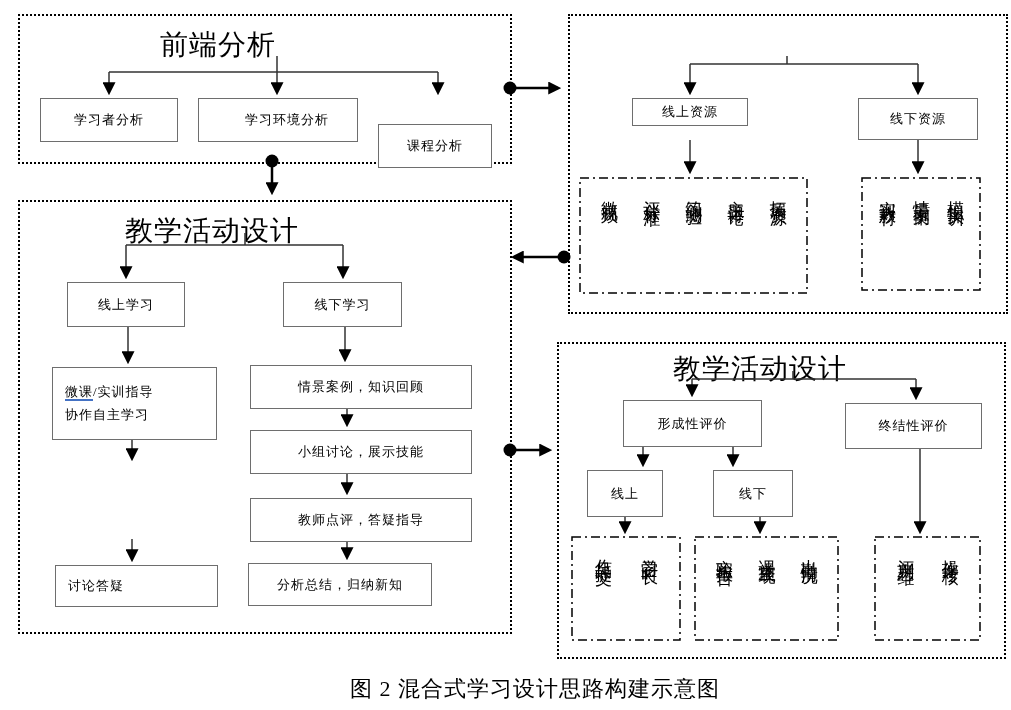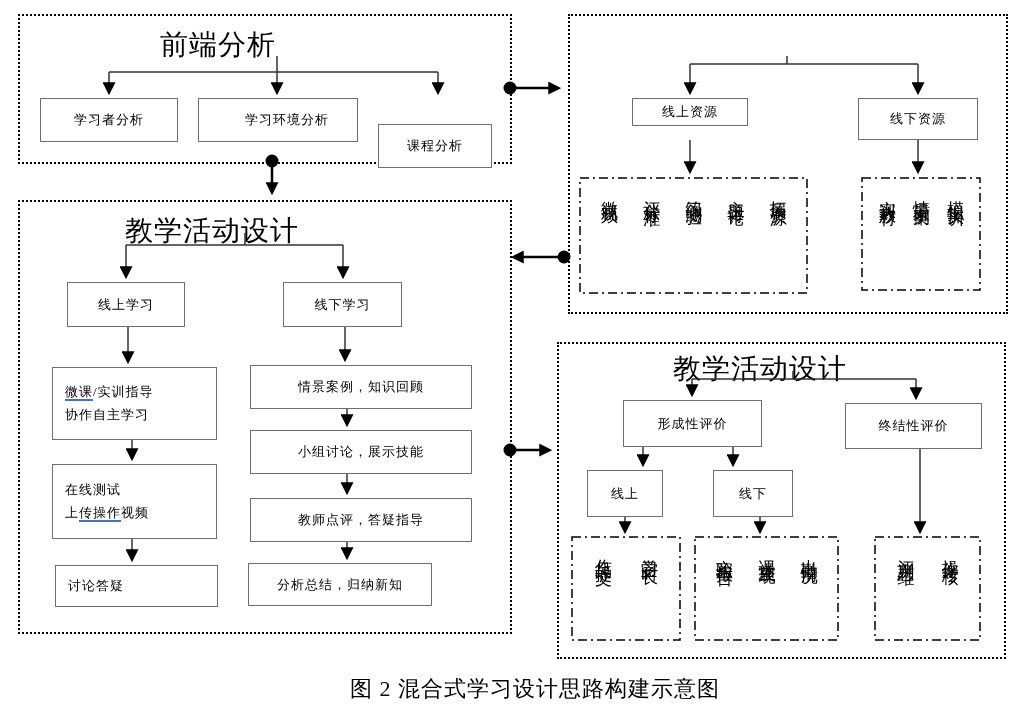--- a/index.html
+++ b/index.html
@@ -62,24 +62,20 @@
     <span class="vitem">模拟实训</span>
   </div>
 
   <div class="sec-title" style="left:125px;top:212px;width:240px;">教学活动设计</div>
   <div class="box" style="left:67px;top:282px;width:118px;height:45px;">线上学习</div>
   <div class="box" style="left:283px;top:282px;width:119px;height:45px;">线下学习</div>
 
   <div class="box multiline" style="left:52px;top:367px;width:165px;height:73px;padding-left:12px;">
     <span><span class="u">微课</span><span>/实训指导</span></span>
     <span>协作自主学习</span>
-  </div>
-  <div class="box multiline" style="left:52px;top:464px;width:165px;height:75px;padding-left:12px;">
-    <span>在线测试</span>
-    <span><span>上</span><span class="u">传操作</span><span>视频</span></span>
   </div>
   <div class="box left" style="left:55px;top:565px;width:163px;height:42px;">讨论答疑</div>
 
   <div class="box" style="left:250px;top:365px;width:222px;height:44px;">情景案例，知识回顾</div>
   <div class="box" style="left:250px;top:430px;width:222px;height:44px;">小组讨论，展示技能</div>
   <div class="box" style="left:250px;top:498px;width:222px;height:44px;">教师点评，答疑指导</div>
   <div class="box" style="left:248px;top:563px;width:184px;height:43px;">分析总结，归纳新知</div>
 
   <div class="sec-title" style="left:673px;top:350px;width:240px;">教学活动设计</div>
   <div class="box" style="left:623px;top:400px;width:139px;height:47px;">形成性评价</div>

